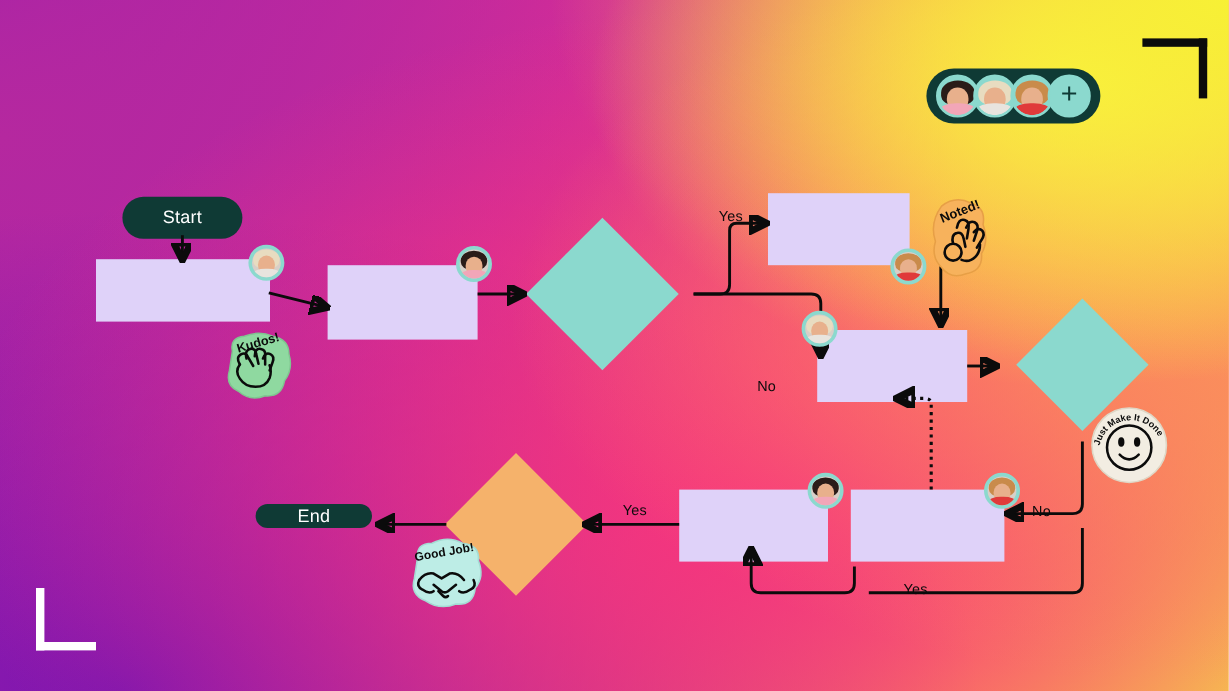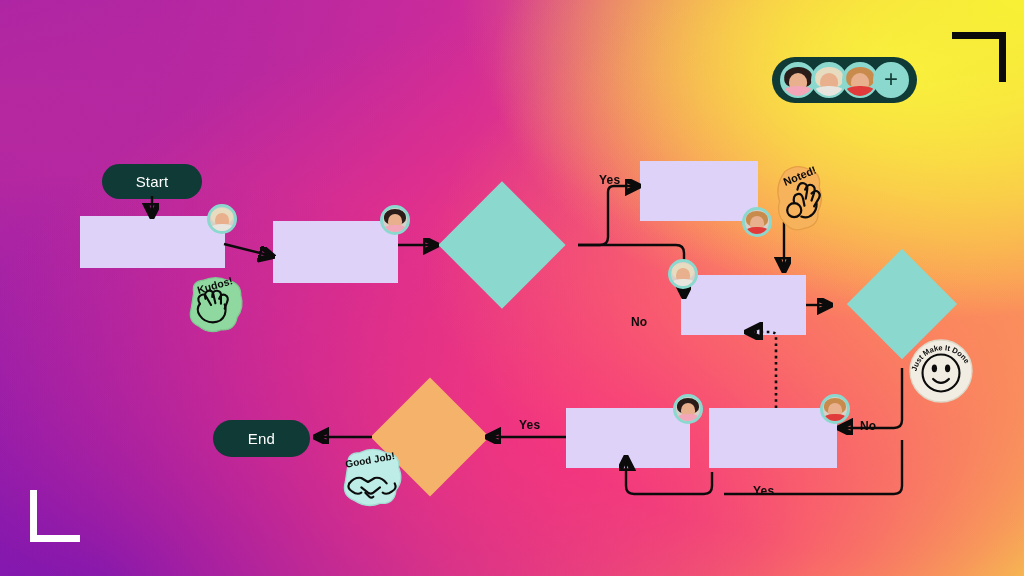--- a/index.html
+++ b/index.html
@@ -79,21 +79,21 @@
   .badge .body { position: absolute; left: 50%; bottom: -8%; transform: translateX(-50%);
                  width: 94%; height: 38%; border-radius: 46% 46% 0 0; }
 
   
   #wires { position: absolute; inset: 0; width: 1024px; height: 576px; z-index: 4; }
   #wires path { fill: none; stroke: #0B0B0B; stroke-width: 2.4; }
   #wires path.dotted { stroke-dasharray: 2.6 3.6; stroke-width: 2.6; }
 
   .edge-label {
     position: absolute; z-index: 7; color: #0B0B0B;
-    font-size: 12px; font-weight: bold; letter-spacing: .2px;
+    font-size: 12px; font-weight: normal; letter-spacing: .2px;
   }
 
   
   .sticker { position: absolute; z-index: 8; }
   .sticker .blobwrap { position: relative; width: 100%; height: 100%; }
   .sticker svg { position: absolute; inset: 0; width: 100%; height: 100%; overflow: visible; }
 </style>
 </head>
 <body>
 
@@ -221,21 +221,21 @@
   <div class="node box" style="left:709px; top:408px; width:128px; height:60px;">
     <div class="badge" style="right:-13px; top:-14px;">
       <div class="hair" style="background:#C98B4B"></div>
         <div class="skin"></div>
       <div class="body" style="background:#E03A3A"></div>
     </div>
   </div>
 
   <div class="node diamond orange" style="left:388px; top:395px; width:84px; height:84px;"></div>
 
-  <div class="node pill" style="left:213px; top:420px; width:97px; height:37px;">
+  <div class="node pill" style="left:213px; top:420px; width:97px; height:20px;">
     <span>End</span>
   </div>
 
   <div class="edge-label" style="left:599px; top:173px;">Yes</div>
   <div class="edge-label" style="left:631px; top:315px;">No</div>
   <div class="edge-label" style="left:519px; top:418px;">Yes</div>
   <div class="edge-label" style="left:860px; top:419px;">No</div>
   <div class="edge-label" style="left:753px; top:484px;">Yes</div>
 
   <div class="sticker" style="left:184px; top:274px; width:64px; height:62px;">

